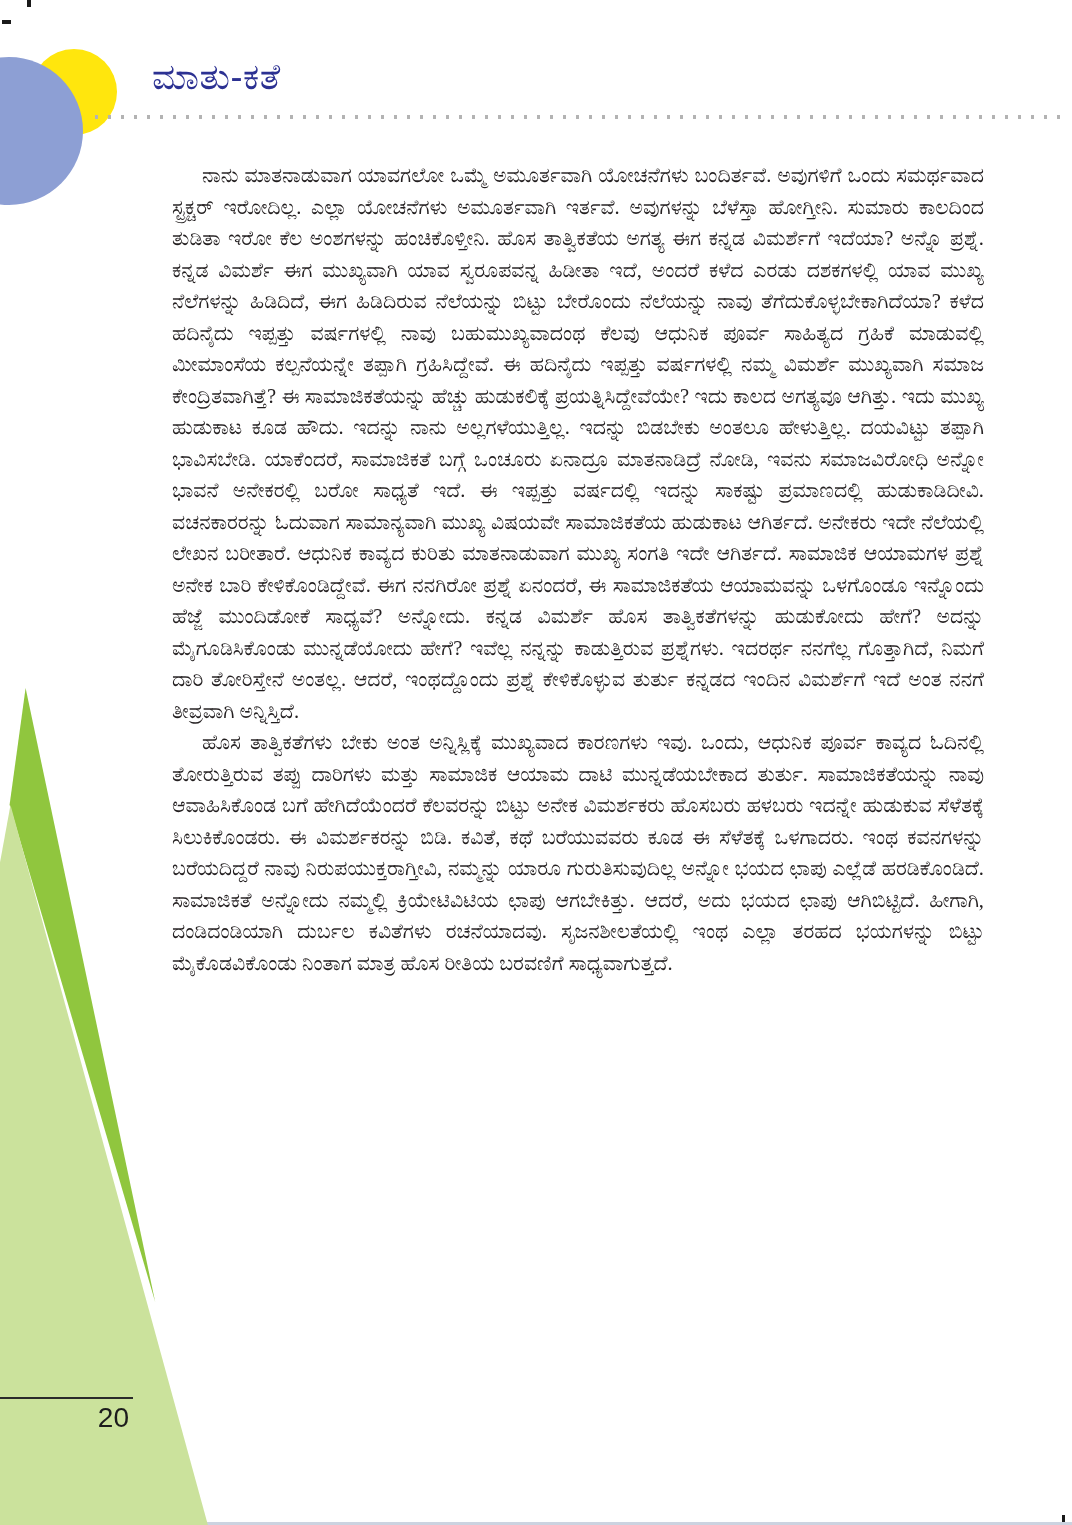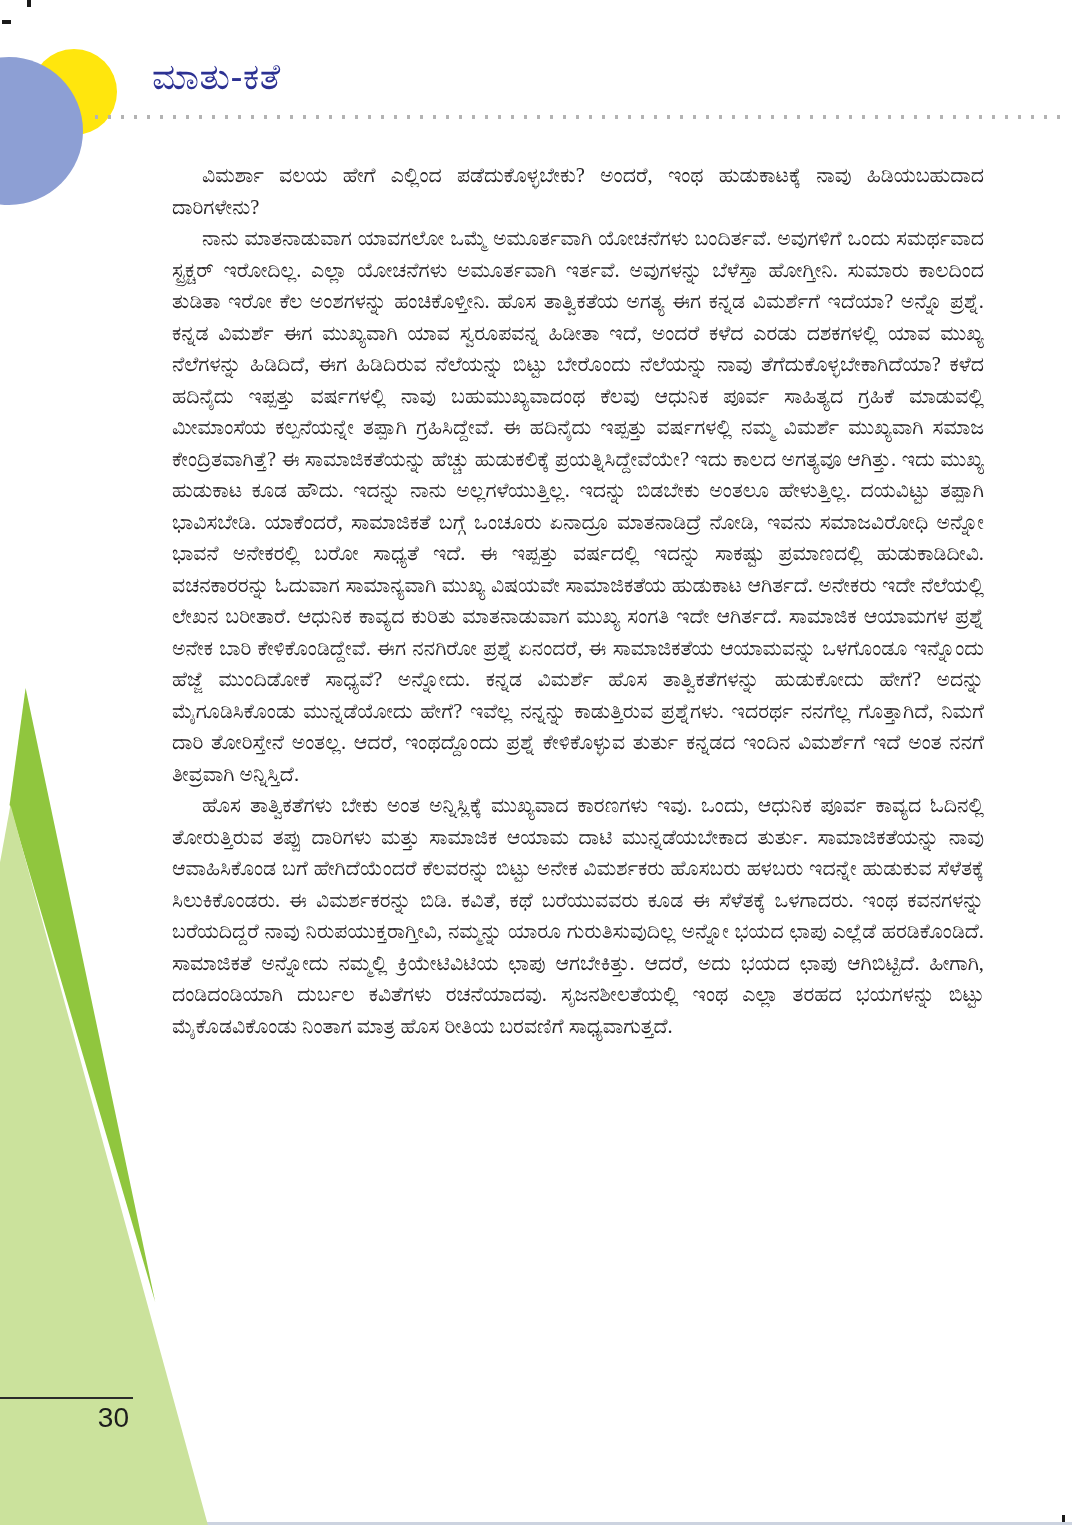--- a/index.html
+++ b/index.html
@@ -94,21 +94,20 @@
   <div class="deco-yellow"></div>
   <div class="deco-blue"></div>
 
   <h1 class="title">ಮಾತು-ಕತೆ</h1>
   <div class="dotted-rule"></div>
 
   <div class="deco-green-bright"></div>
   <div class="deco-green-pale"></div>
 
   <div class="body-text">
-    <p>ವಿಮರ್ಶಾ ವಲಯ ಹೇಗೆ ಎಲ್ಲಿಂದ ಪಡೆದುಕೊಳ್ಳಬೇಕು? ಅಂದರೆ, ಇಂಥ ಹುಡುಕಾಟಕ್ಕೆ ನಾವು ಹಿಡಿಯಬಹುದಾದ ದಾರಿಗಳೇನು?</p>
     <p>ನಾನು ಮಾತನಾಡುವಾಗ ಯಾವಗಲೋ ಒಮ್ಮೆ ಅಮೂರ್ತವಾಗಿ ಯೋಚನೆಗಳು ಬಂದಿರ್ತವೆ. ಅವುಗಳಿಗೆ ಒಂದು ಸಮರ್ಥವಾದ ಸ್ಟ್ರಕ್ಚರ್ ಇರೋದಿಲ್ಲ. ಎಲ್ಲಾ ಯೋಚನೆಗಳು ಅಮೂರ್ತವಾಗಿ ಇರ್ತವೆ. ಅವುಗಳನ್ನು ಬೆಳೆಸ್ತಾ ಹೋಗ್ತೀನಿ. ಸುಮಾರು ಕಾಲದಿಂದ ತುಡಿತಾ ಇರೋ ಕೆಲ ಅಂಶಗಳನ್ನು ಹಂಚಿಕೊಳ್ತೀನಿ. ಹೊಸ ತಾತ್ವಿಕತೆಯ ಅಗತ್ಯ ಈಗ ಕನ್ನಡ ವಿಮರ್ಶೆಗೆ ಇದೆಯಾ? ಅನ್ನೊ ಪ್ರಶ್ನೆ. ಕನ್ನಡ ವಿಮರ್ಶೆ ಈಗ ಮುಖ್ಯವಾಗಿ ಯಾವ ಸ್ವರೂಪವನ್ನ ಹಿಡೀತಾ ಇದೆ, ಅಂದರೆ ಕಳೆದ ಎರಡು ದಶಕಗಳಲ್ಲಿ ಯಾವ ಮುಖ್ಯ ನೆಲೆಗಳನ್ನು ಹಿಡಿದಿದೆ, ಈಗ ಹಿಡಿದಿರುವ ನೆಲೆಯನ್ನು ಬಿಟ್ಟು ಬೇರೊಂದು ನೆಲೆಯನ್ನು ನಾವು ತೆಗೆದುಕೊಳ್ಳಬೇಕಾಗಿದೆಯಾ? ಕಳೆದ ಹದಿನೈದು ಇಪ್ಪತ್ತು ವರ್ಷಗಳಲ್ಲಿ ನಾವು ಬಹುಮುಖ್ಯವಾದಂಥ ಕೆಲವು ಆಧುನಿಕ ಪೂರ್ವ ಸಾಹಿತ್ಯದ ಗ್ರಹಿಕೆ ಮಾಡುವಲ್ಲಿ ಮೀಮಾಂಸೆಯ ಕಲ್ಪನೆಯನ್ನೇ ತಪ್ಪಾಗಿ ಗ್ರಹಿಸಿದ್ದೇವೆ. ಈ ಹದಿನೈದು ಇಪ್ಪತ್ತು ವರ್ಷಗಳಲ್ಲಿ ನಮ್ಮ ವಿಮರ್ಶೆ ಮುಖ್ಯವಾಗಿ ಸಮಾಜ ಕೇಂದ್ರಿತವಾಗಿತ್ತೆ? ಈ ಸಾಮಾಜಿಕತೆಯನ್ನು ಹೆಚ್ಚು ಹುಡುಕಲಿಕ್ಕೆ ಪ್ರಯತ್ನಿಸಿದ್ದೇವೆಯೇ? ಇದು ಕಾಲದ ಅಗತ್ಯವೂ ಆಗಿತ್ತು. ಇದು ಮುಖ್ಯ ಹುಡುಕಾಟ ಕೂಡ ಹೌದು. ಇದನ್ನು ನಾನು ಅಲ್ಲಗಳೆಯುತ್ತಿಲ್ಲ. ಇದನ್ನು ಬಿಡಬೇಕು ಅಂತಲೂ ಹೇಳುತ್ತಿಲ್ಲ. ದಯವಿಟ್ಟು ತಪ್ಪಾಗಿ ಭಾವಿಸಬೇಡಿ. ಯಾಕೆಂದರೆ, ಸಾಮಾಜಿಕತೆ ಬಗ್ಗೆ ಒಂಚೂರು ಏನಾದ್ರೂ ಮಾತನಾಡಿದ್ರೆ ನೋಡಿ, ಇವನು ಸಮಾಜವಿರೋಧಿ ಅನ್ನೋ ಭಾವನೆ ಅನೇಕರಲ್ಲಿ ಬರೋ ಸಾಧ್ಯತೆ ಇದೆ. ಈ ಇಪ್ಪತ್ತು ವರ್ಷದಲ್ಲಿ ಇದನ್ನು ಸಾಕಷ್ಟು ಪ್ರಮಾಣದಲ್ಲಿ ಹುಡುಕಾಡಿದೀವಿ. ವಚನಕಾರರನ್ನು ಓದುವಾಗ ಸಾಮಾನ್ಯವಾಗಿ ಮುಖ್ಯ ವಿಷಯವೇ ಸಾಮಾಜಿಕತೆಯ ಹುಡುಕಾಟ ಆಗಿರ್ತದೆ. ಅನೇಕರು ಇದೇ ನೆಲೆಯಲ್ಲಿ ಲೇಖನ ಬರೀತಾರೆ. ಆಧುನಿಕ ಕಾವ್ಯದ ಕುರಿತು ಮಾತನಾಡುವಾಗ ಮುಖ್ಯ ಸಂಗತಿ ಇದೇ ಆಗಿರ್ತದೆ. ಸಾಮಾಜಿಕ ಆಯಾಮಗಳ ಪ್ರಶ್ನೆ ಅನೇಕ ಬಾರಿ ಕೇಳಿಕೊಂಡಿದ್ದೇವೆ. ಈಗ ನನಗಿರೋ ಪ್ರಶ್ನೆ ಏನಂದರೆ, ಈ ಸಾಮಾಜಿಕತೆಯ ಆಯಾಮವನ್ನು ಒಳಗೊಂಡೂ ಇನ್ನೊಂದು ಹೆಜ್ಜೆ ಮುಂದಿಡೋಕೆ ಸಾಧ್ಯವೆ? ಅನ್ನೋದು. ಕನ್ನಡ ವಿಮರ್ಶೆ ಹೊಸ ತಾತ್ವಿಕತೆಗಳನ್ನು ಹುಡುಕೋದು ಹೇಗೆ? ಅದನ್ನು ಮೈಗೂಡಿಸಿಕೊಂಡು ಮುನ್ನಡೆಯೋದು ಹೇಗೆ? ಇವೆಲ್ಲ ನನ್ನನ್ನು ಕಾಡುತ್ತಿರುವ ಪ್ರಶ್ನೆಗಳು. ಇದರರ್ಥ ನನಗೆಲ್ಲ ಗೊತ್ತಾಗಿದೆ, ನಿಮಗೆ ದಾರಿ ತೋರಿಸ್ತೇನೆ ಅಂತಲ್ಲ. ಆದರೆ, ಇಂಥದ್ದೊಂದು ಪ್ರಶ್ನೆ ಕೇಳಿಕೊಳ್ಳುವ ತುರ್ತು ಕನ್ನಡದ ಇಂದಿನ ವಿಮರ್ಶೆಗೆ ಇದೆ ಅಂತ ನನಗೆ ತೀವ್ರವಾಗಿ ಅನ್ನಿಸ್ತಿದೆ.</p>
     <p>ಹೊಸ ತಾತ್ವಿಕತೆಗಳು ಬೇಕು ಅಂತ ಅನ್ನಿಸ್ಲಿಕ್ಕೆ ಮುಖ್ಯವಾದ ಕಾರಣಗಳು ಇವು. ಒಂದು, ಆಧುನಿಕ ಪೂರ್ವ ಕಾವ್ಯದ ಓದಿನಲ್ಲಿ ತೋರುತ್ತಿರುವ ತಪ್ಪು ದಾರಿಗಳು ಮತ್ತು ಸಾಮಾಜಿಕ ಆಯಾಮ ದಾಟಿ ಮುನ್ನಡೆಯಬೇಕಾದ ತುರ್ತು. ಸಾಮಾಜಿಕತೆಯನ್ನು ನಾವು ಆವಾಹಿಸಿಕೊಂಡ ಬಗೆ ಹೇಗಿದೆಯೆಂದರೆ ಕೆಲವರನ್ನು ಬಿಟ್ಟು ಅನೇಕ ವಿಮರ್ಶಕರು ಹೊಸಬರು ಹಳಬರು ಇದನ್ನೇ ಹುಡುಕುವ ಸೆಳೆತಕ್ಕೆ ಸಿಲುಕಿಕೊಂಡರು. ಈ ವಿಮರ್ಶಕರನ್ನು ಬಿಡಿ. ಕವಿತೆ, ಕಥೆ ಬರೆಯುವವರು ಕೂಡ ಈ ಸೆಳೆತಕ್ಕೆ ಒಳಗಾದರು. ಇಂಥ ಕವನಗಳನ್ನು ಬರೆಯದಿದ್ದರೆ ನಾವು ನಿರುಪಯುಕ್ತರಾಗ್ತೀವಿ, ನಮ್ಮನ್ನು ಯಾರೂ ಗುರುತಿಸುವುದಿಲ್ಲ ಅನ್ನೋ ಭಯದ ಛಾಪು ಎಲ್ಲೆಡೆ ಹರಡಿಕೊಂಡಿದೆ. ಸಾಮಾಜಿಕತೆ ಅನ್ನೋದು ನಮ್ಮಲ್ಲಿ ಕ್ರಿಯೇಟಿವಿಟಿಯ ಛಾಪು ಆಗಬೇಕಿತ್ತು. ಆದರೆ, ಅದು ಭಯದ ಛಾಪು ಆಗಿಬಿಟ್ಟಿದೆ. ಹೀಗಾಗಿ, ದಂಡಿದಂಡಿಯಾಗಿ ದುರ್ಬಲ ಕವಿತೆಗಳು ರಚನೆಯಾದವು. ಸೃಜನಶೀಲತೆಯಲ್ಲಿ ಇಂಥ ಎಲ್ಲಾ ತರಹದ ಭಯಗಳನ್ನು ಬಿಟ್ಟು ಮೈಕೊಡವಿಕೊಂಡು ನಿಂತಾಗ ಮಾತ್ರ ಹೊಸ ರೀತಿಯ ಬರವಣಿಗೆ ಸಾಧ್ಯವಾಗುತ್ತದೆ.</p>
   </div>
 
   <div class="pageno-rule"></div>
-  <div class="pageno">30</div>
+  <div class="pageno">20</div>
 
 </div>
 
 </body></html>

